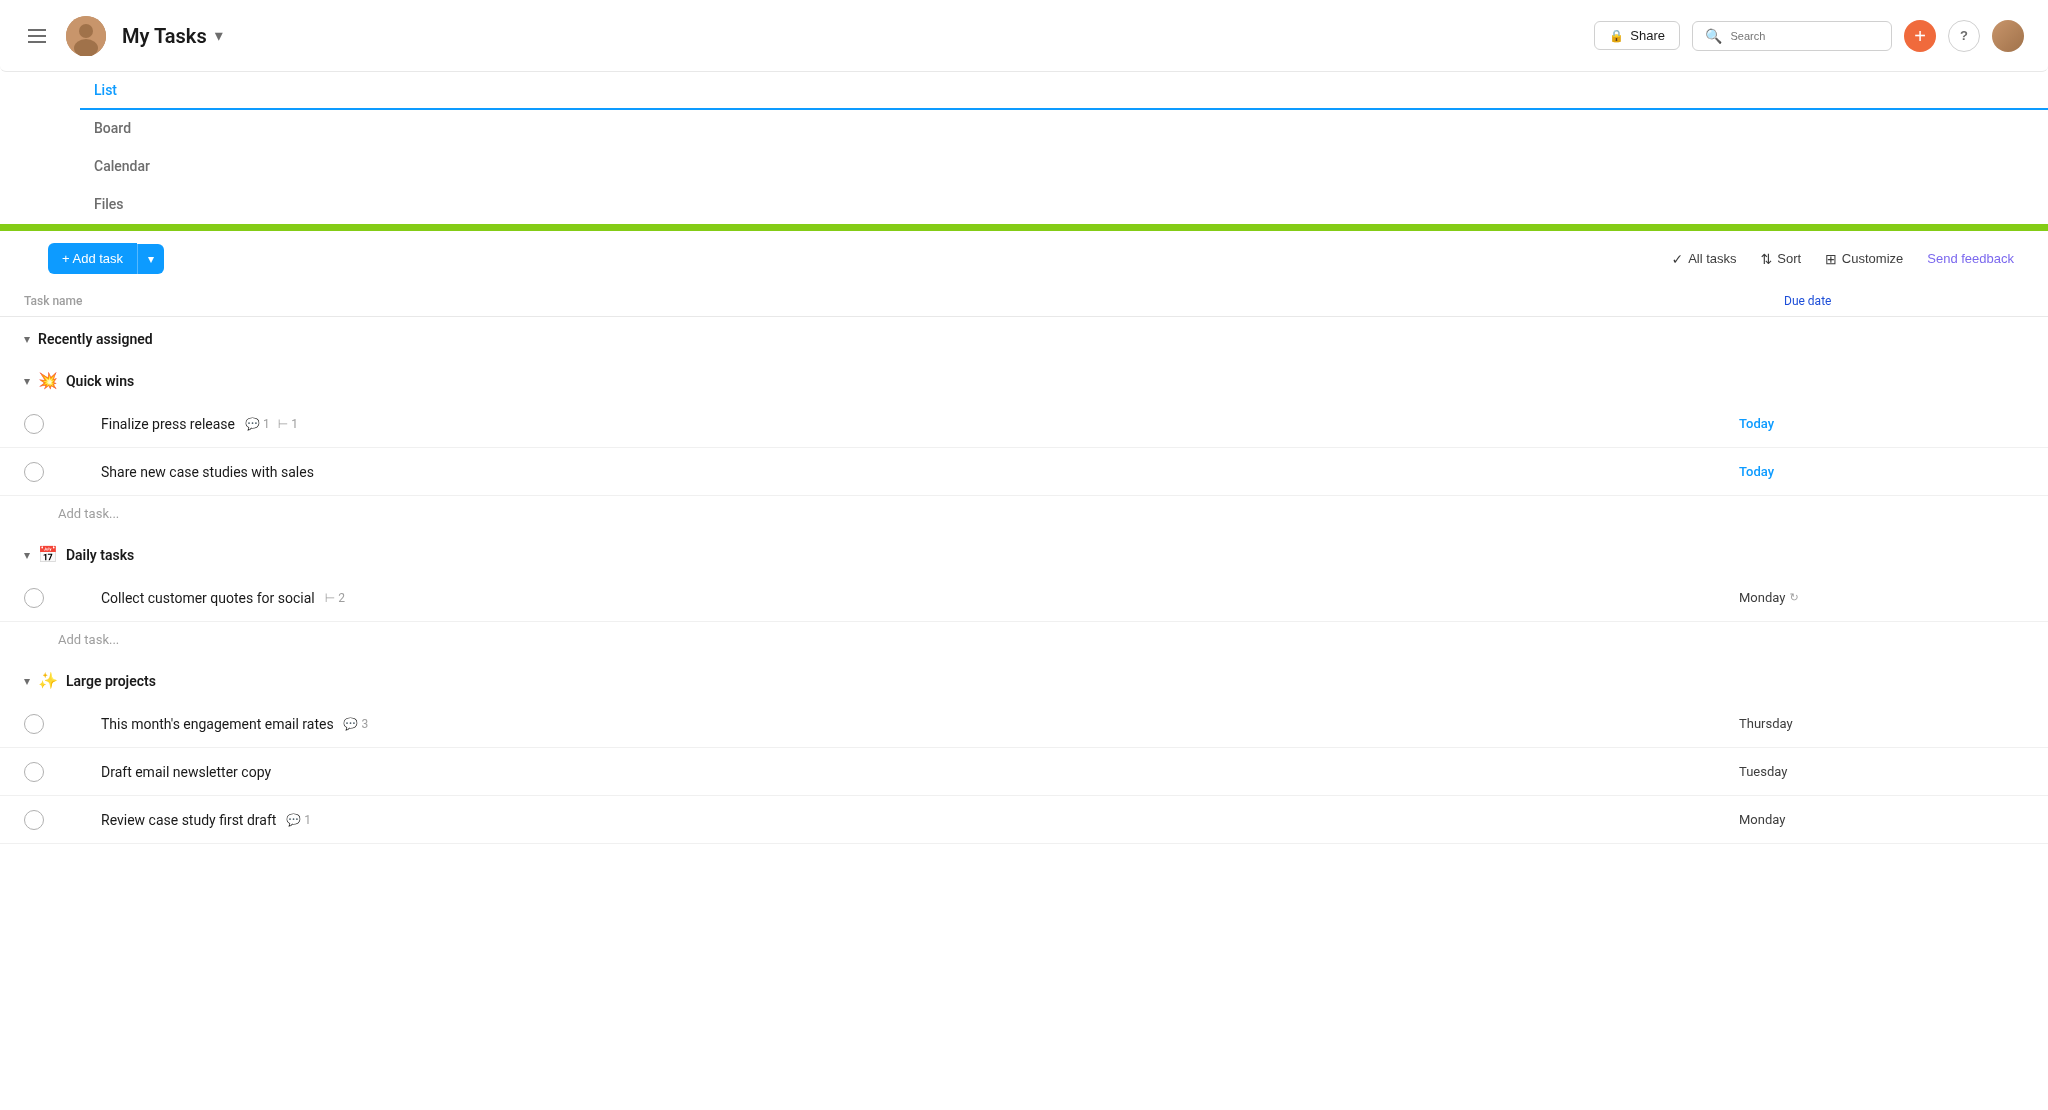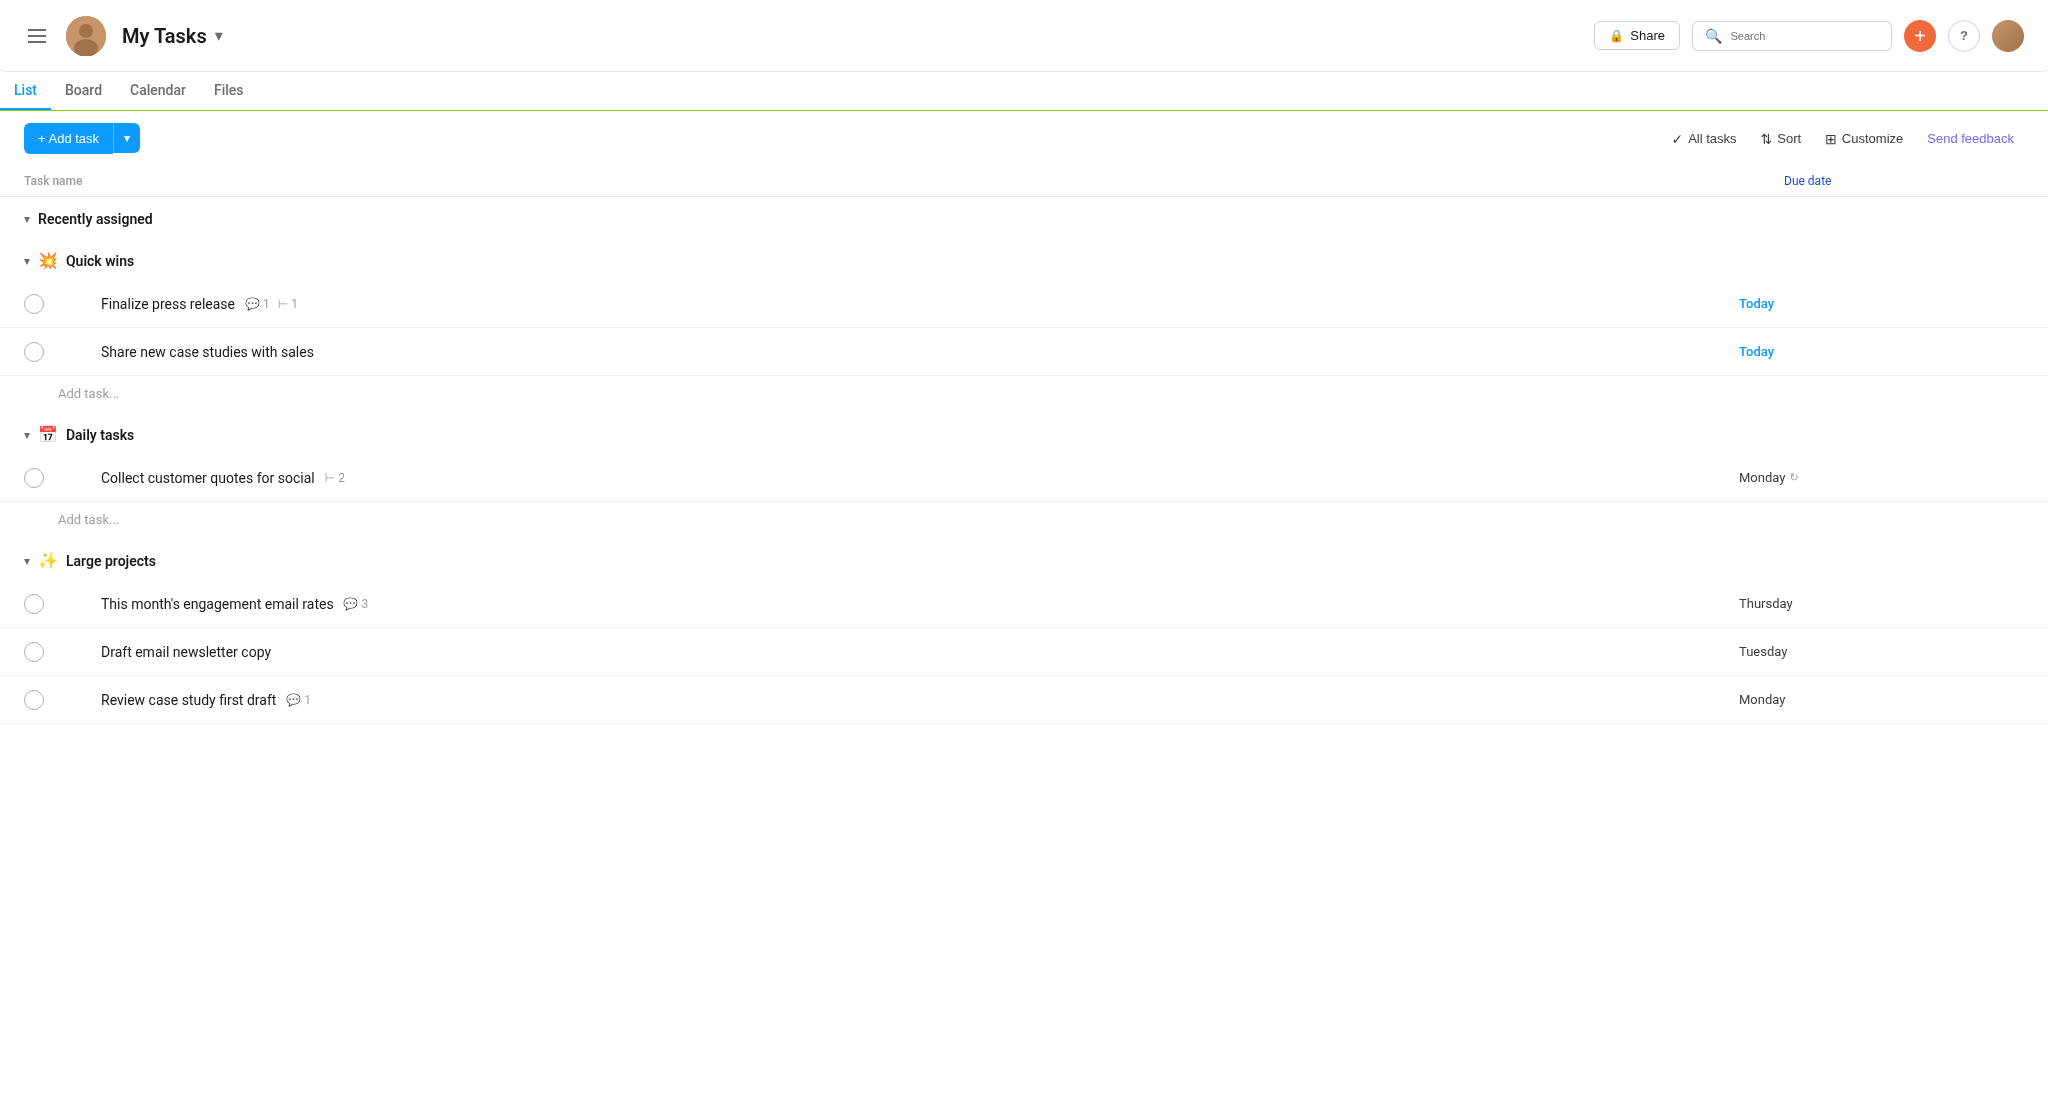--- a/index.html
+++ b/index.html
@@ -22,21 +22,21 @@
     .search-icon { color: #9e9e9e; font-size: 14px; }
     .search-input { border: none; outline: none; font-size: 11px; color: #6d6d6d; width: 130px; background: transparent; }
     .plus-btn { width: 32px; height: 32px; border-radius: 50%; background: #f06a3c; border: none; cursor: pointer; display: flex; align-items: center; justify-content: center; color: #fff; font-size: 20px; line-height: 1; }
     .help-btn { width: 32px; height: 32px; border-radius: 50%; border: 1px solid #d0d0d0; background: #fff; cursor: pointer; display: flex; align-items: center; justify-content: center; color: #6d6d6d; font-size: 13px; font-weight: 600; }
     .user-avatar { width: 32px; height: 32px; border-radius: 50%; background: linear-gradient(135deg, #c8956b 0%, #a0724a 100%); cursor: pointer; }
     .nav-tab { padding: 10px 14px; font-size: 14px; color: #6d6d6d; cursor: pointer; border-bottom: 2px solid transparent; font-weight: 500; }
     .nav-tab.active { color: #0d9bff; border-bottom: 2px solid #0d9bff; }
 
     
     .toolbar { display: flex; align-items: center; justify-content: space-between; padding: 12px 24px; }
-    .add-task-group { display: flex; align-items: flex-start; }
+    .add-task-group { display: flex; align-items: center; margin-left: 24px; }
     .add-task-btn { display: flex; align-items: center; gap: 6px; background: #0d9bff; color: #fff; border: none; border-radius: 6px 0 0 6px; padding: 8px 14px; cursor: pointer; font-size: 13px; font-weight: 500; }
     .add-task-chevron { background: #0d9bff; color: #fff; border: none; border-radius: 0 6px 6px 0; padding: 8px 10px; cursor: pointer; font-size: 12px; border-left: 1px solid rgba(255,255,255,0.3); }
     .toolbar-right { display: flex; align-items: center; gap: 4px; }
     .toolbar-btn { display: flex; align-items: center; gap: 5px; padding: 6px 10px; border: none; background: #fff; cursor: pointer; font-size: 13px; color: #3d3d3d; border-radius: 5px; font-weight: 500; }
     .send-feedback-btn { color: #7b68ee; font-size: 13px; font-weight: 500; border: none; background: none; cursor: pointer; padding: 6px 10px; text-decoration: none; }
 
     
     .table-header { display: flex; align-items: center; padding: 8px 24px; border-bottom: 1px solid #e8e8e8; background: #fff; justify-content: space-between; }
     .col-task { flex: 1; font-size: 12px; color: #9e9e9e; font-weight: 500; }
     .col-due { width: 180px; font-size: 12px; color: #1d4ed8; font-weight: 400; text-align: left; }
@@ -101,21 +101,21 @@
     <button class="plus-btn">
       <span>+</span>
     </button>
     <button class="help-btn">
       <span>?</span>
     </button>
     <div class="user-avatar"></div>
   </div>
 </div>
 
-<div style="display:flex; border-bottom: 1px solid #84cc16; ">
+<div style="display:flex; border-bottom: 7px solid #84cc16; padding-left: 80px; flex-direction: column;">
   <div class="nav-tab active">List</div>
   <div class="nav-tab">Board</div>
   <div class="nav-tab">Calendar</div>
   <div class="nav-tab">Files</div>
 </div>
 
 <div class="toolbar">
   <div class="add-task-group">
     <button class="add-task-btn">+ Add task</button>
     <button class="add-task-chevron">▾</button>

